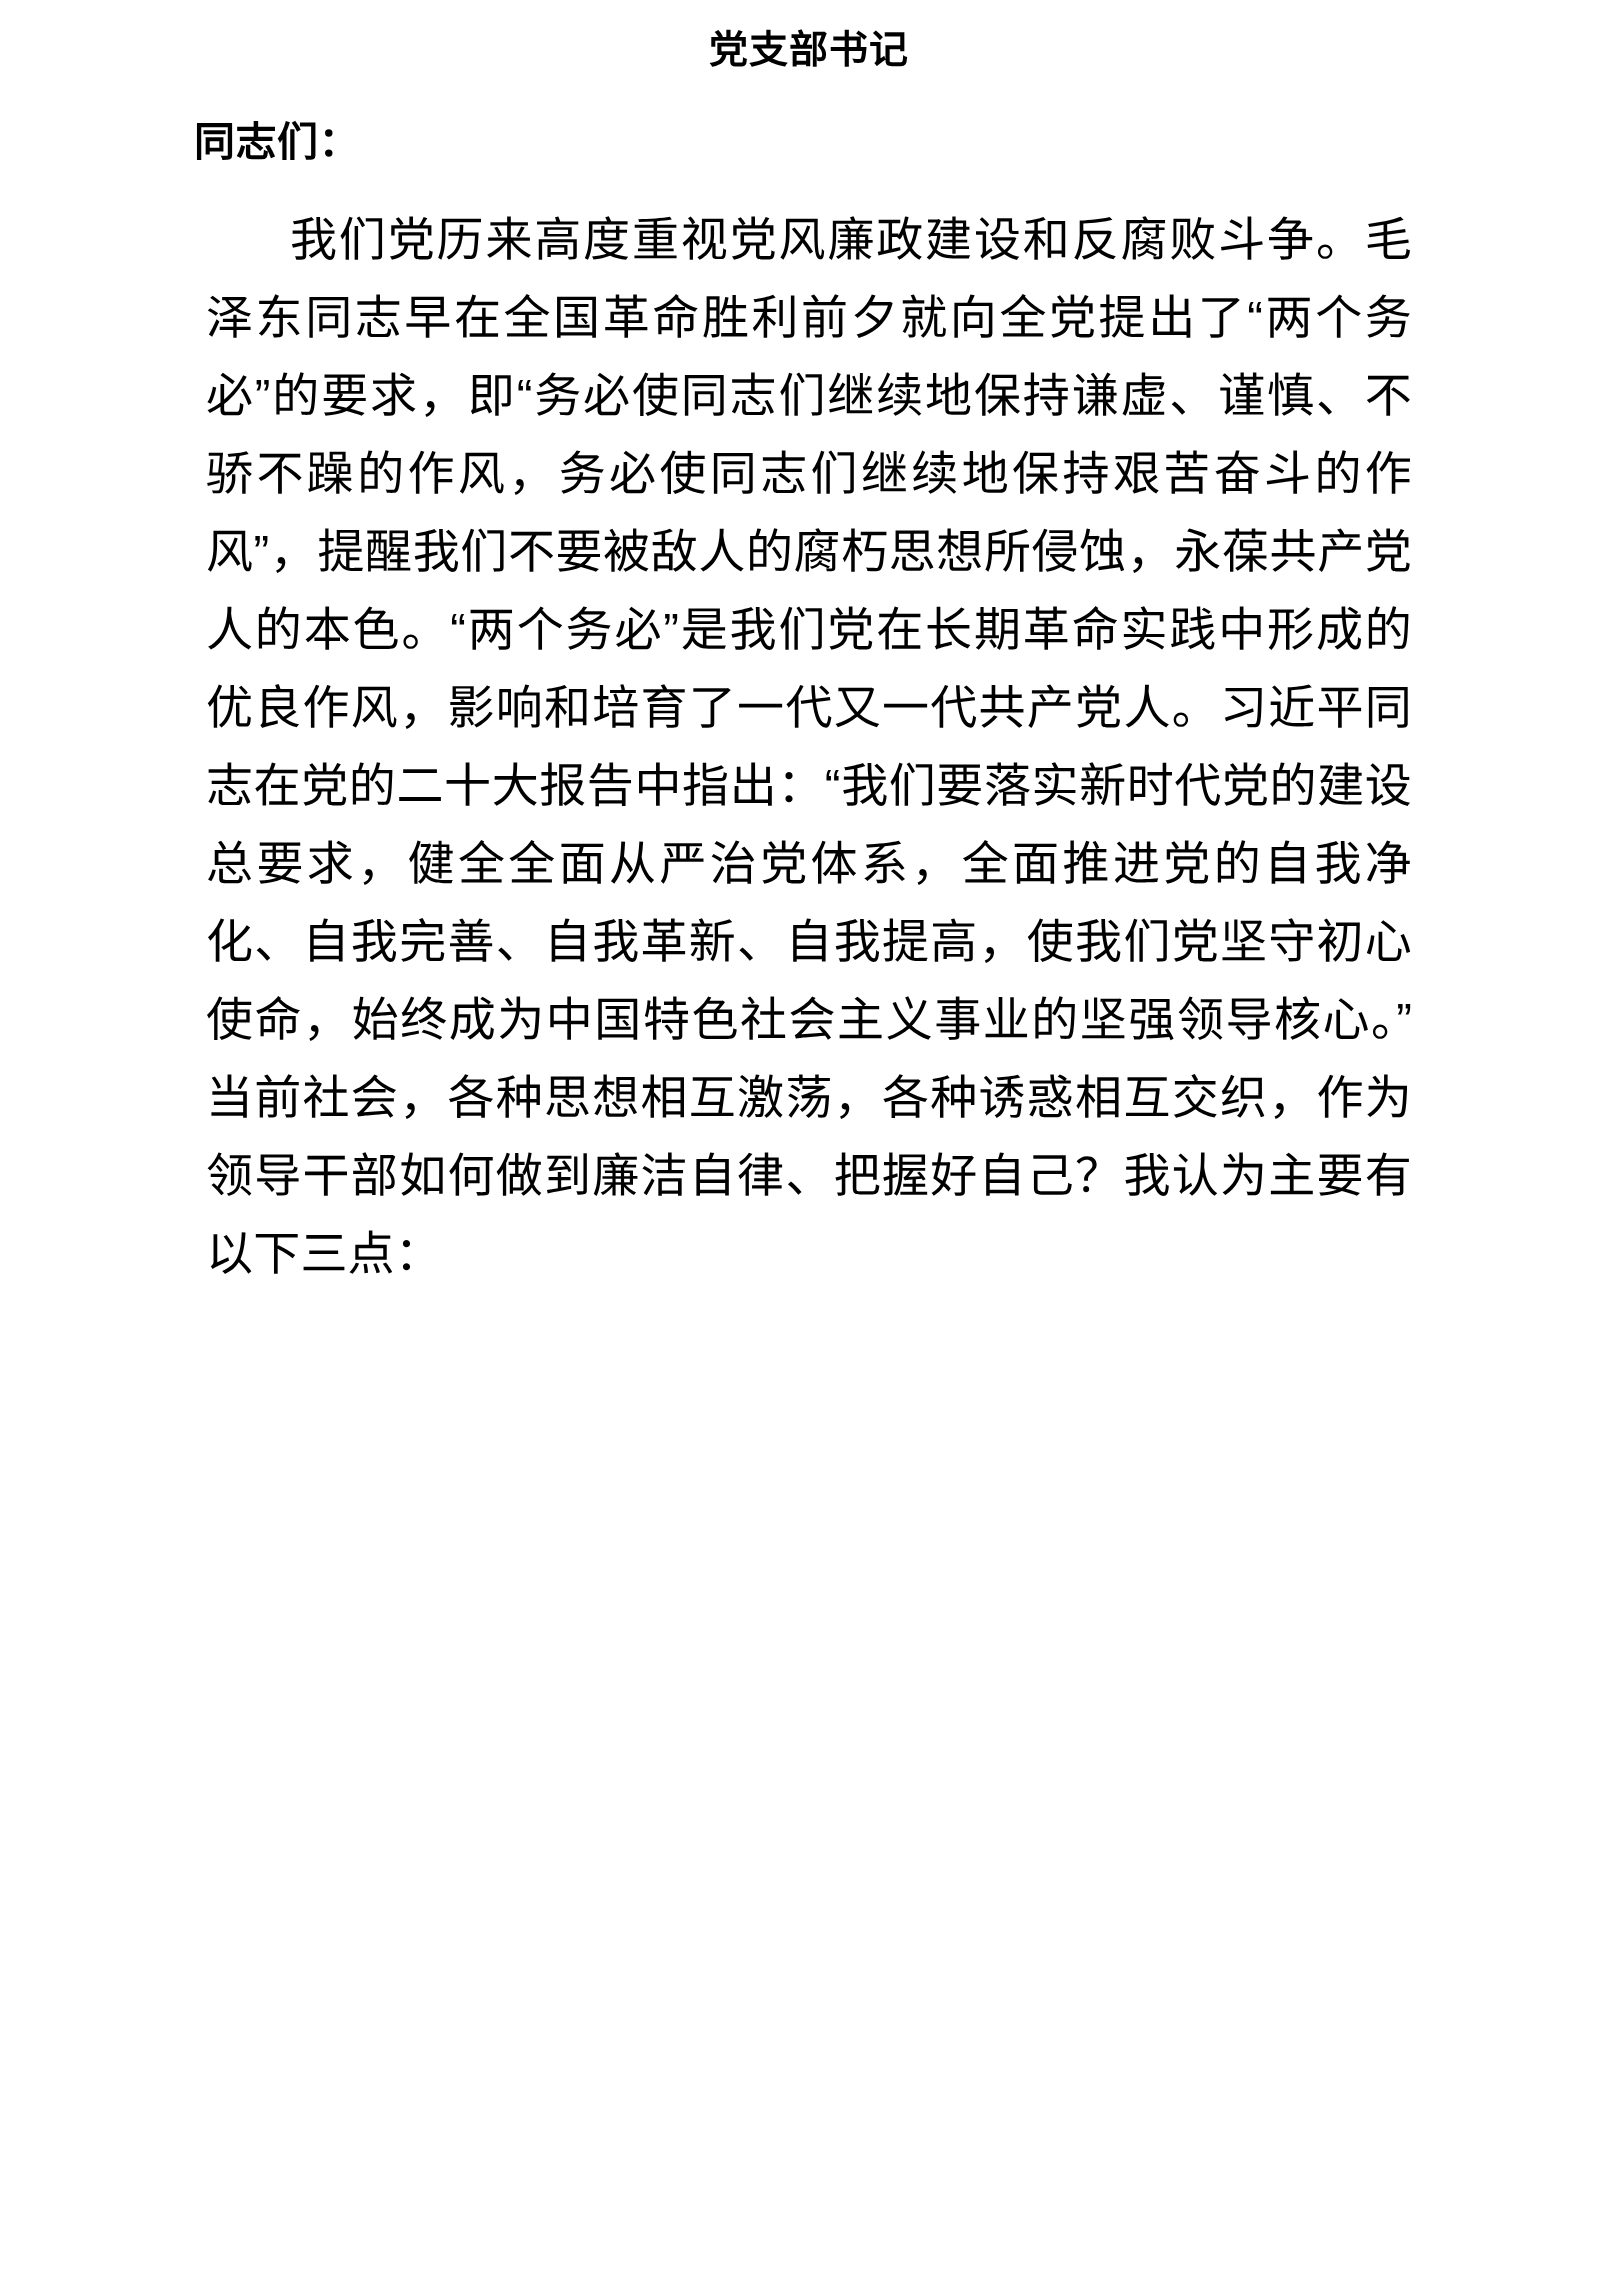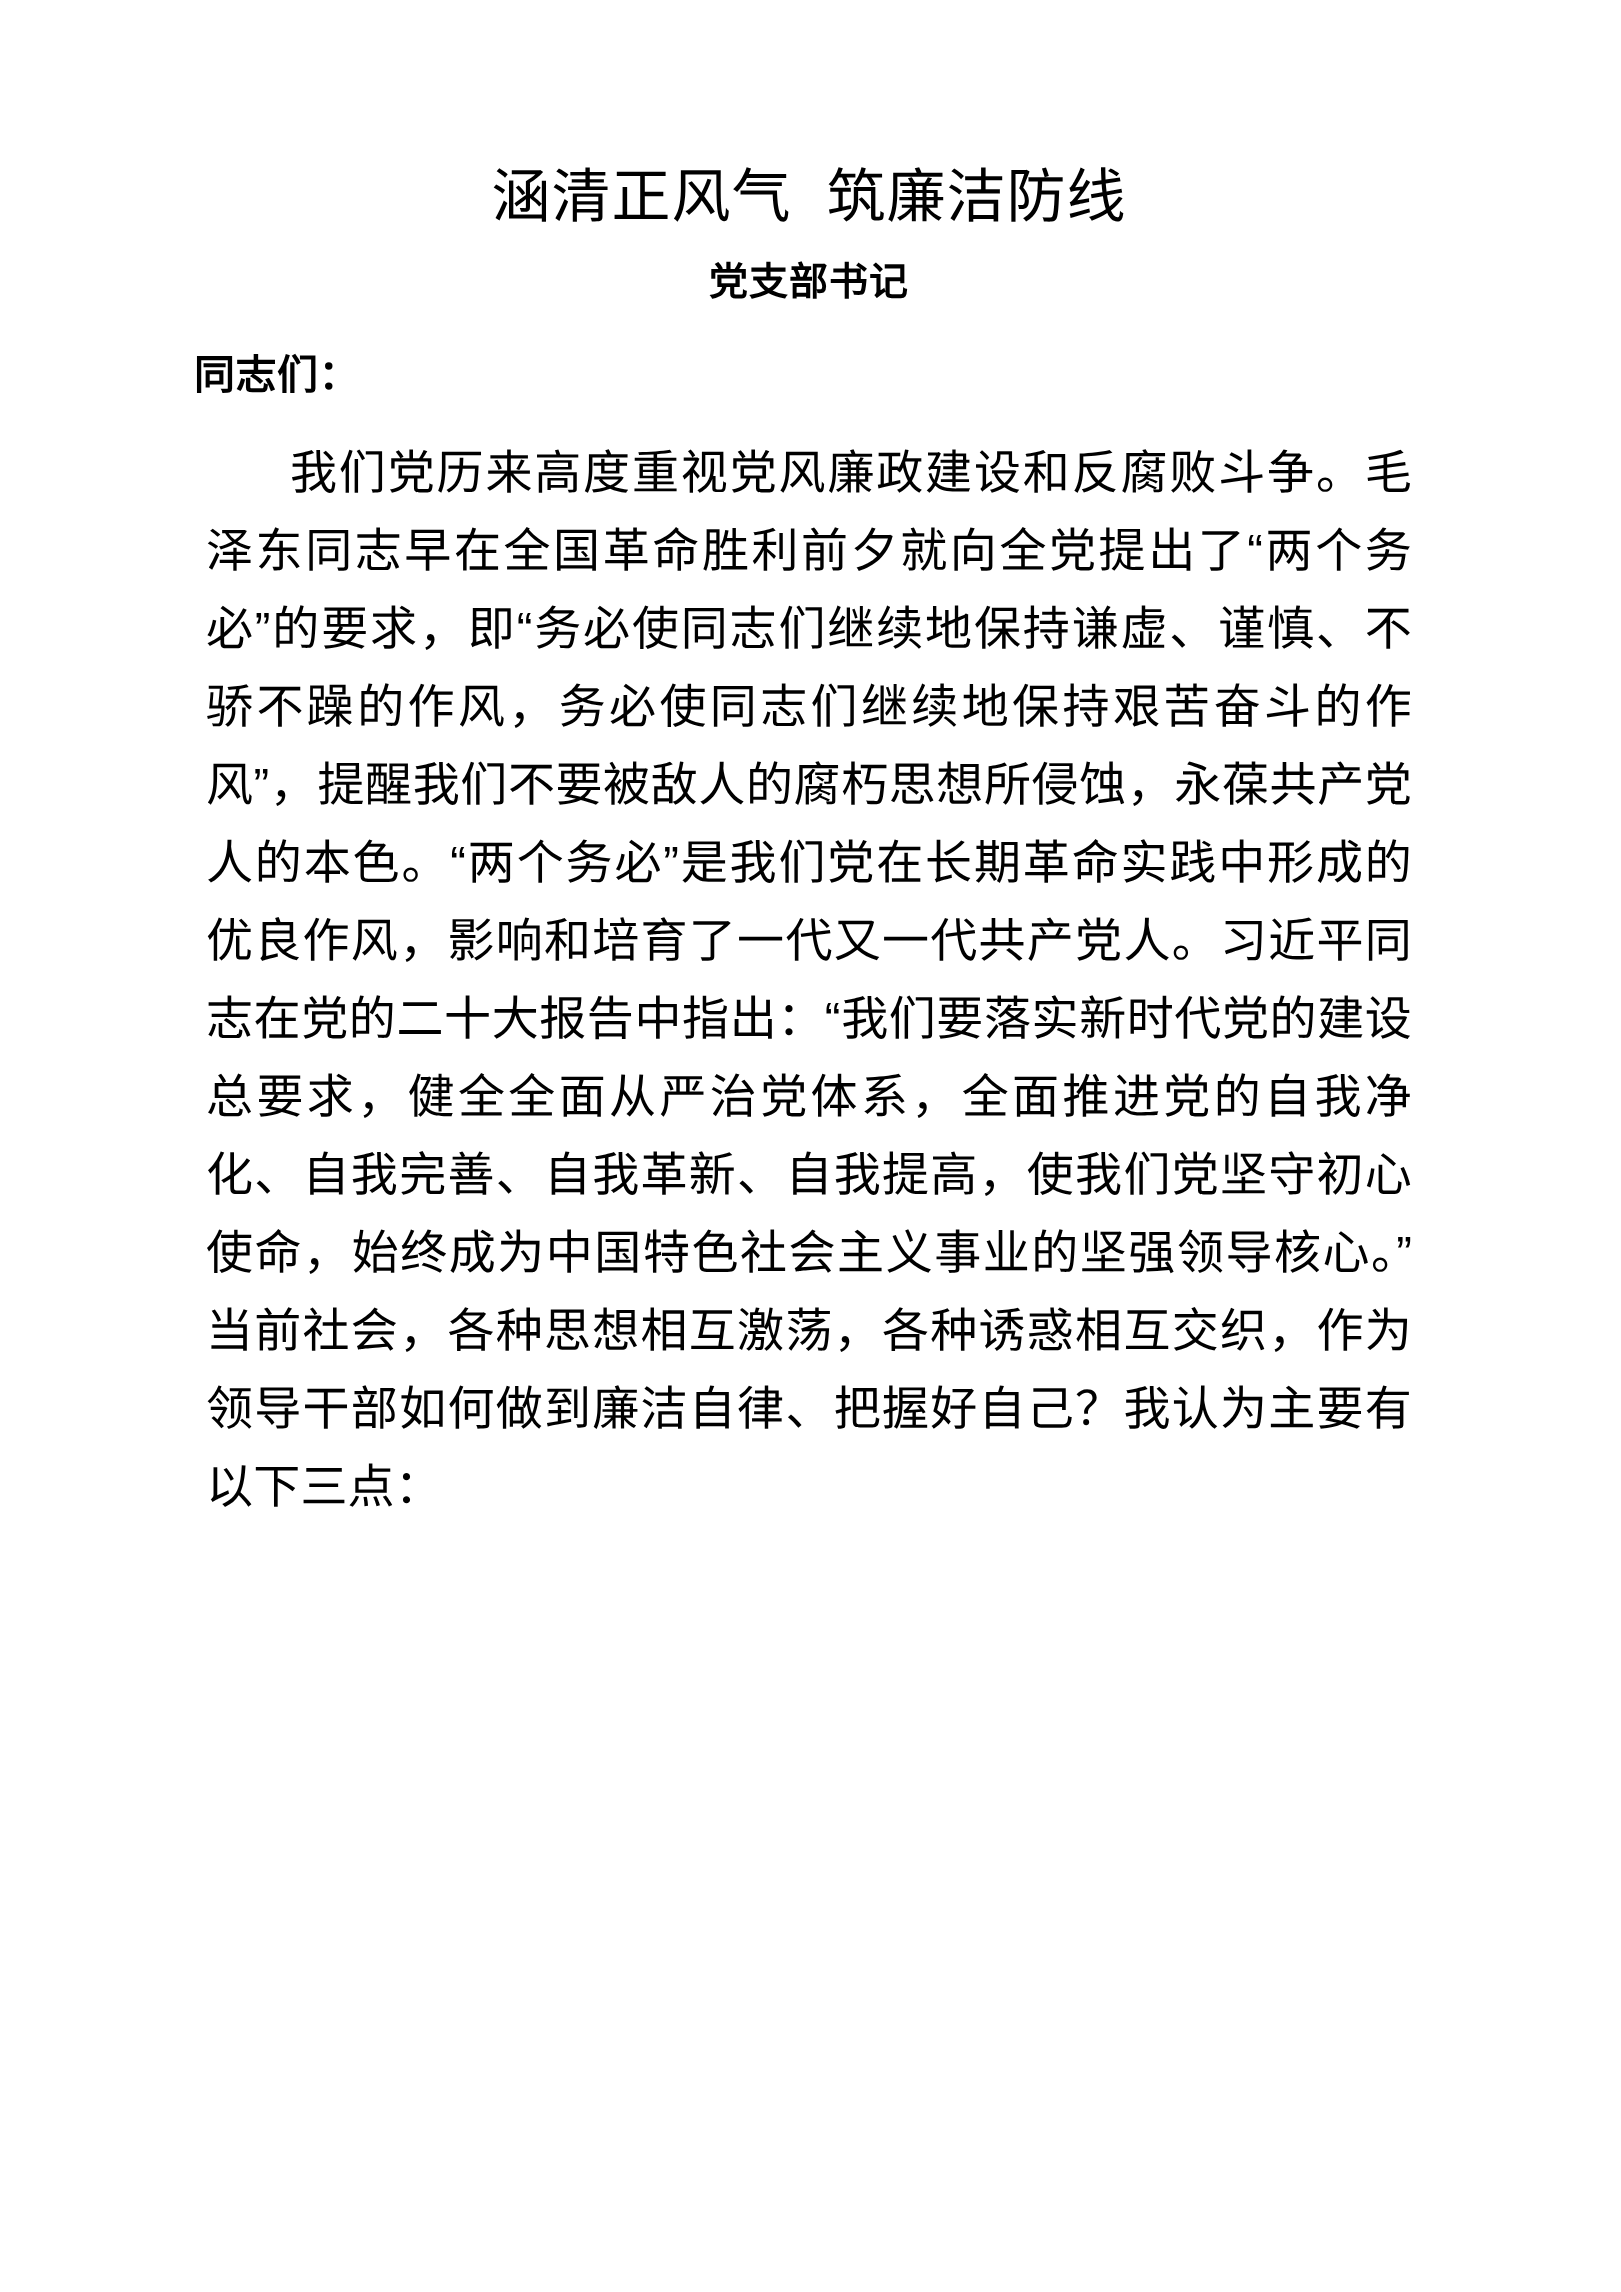--- a/index.html
+++ b/index.html
@@ -98,21 +98,20 @@
     text-align: left;
     letter-spacing: 0.2px;
   }
 </style>
 </head>
 <body>
 
 <div class="page">
   <div class="content">
 
-    <h1 class="doc-title">涵清正风气  筑廉洁防线</h1>
 
 
     <h3 class="doc-subtitle-2">党支部书记</h3>
 
     <p class="salutation">同志们：</p>
 
     <p class="body-para para-gap-1">我们党历来高度重视党风廉政建设和反腐败斗争。毛泽东同志早在全国革命胜利前夕就向全党提出了“两个务必”的要求，即“务必使同志们继续地保持谦虚、谨慎、不骄不躁的作风，务必使同志们继续地保持艰苦奋斗的作风”，提醒我们不要被敌人的腐朽思想所侵蚀，永葆共产党人的本色。“两个务必”是我们党在长期革命实践中形成的优良作风，影响和培育了一代又一代共产党人。习近平同志在党的二十大报告中指出：“我们要落实新时代党的建设总要求，健全全面从严治党体系，全面推进党的自我净化、自我完善、自我革新、自我提高，使我们党坚守初心使命，始终成为中国特色社会主义事业的坚强领导核心。”当前社会，各种思想相互激荡，各种诱惑相互交织，作为领导干部如何做到廉洁自律、把握好自己？我认为主要有以下三点：</p>
 
 
 

